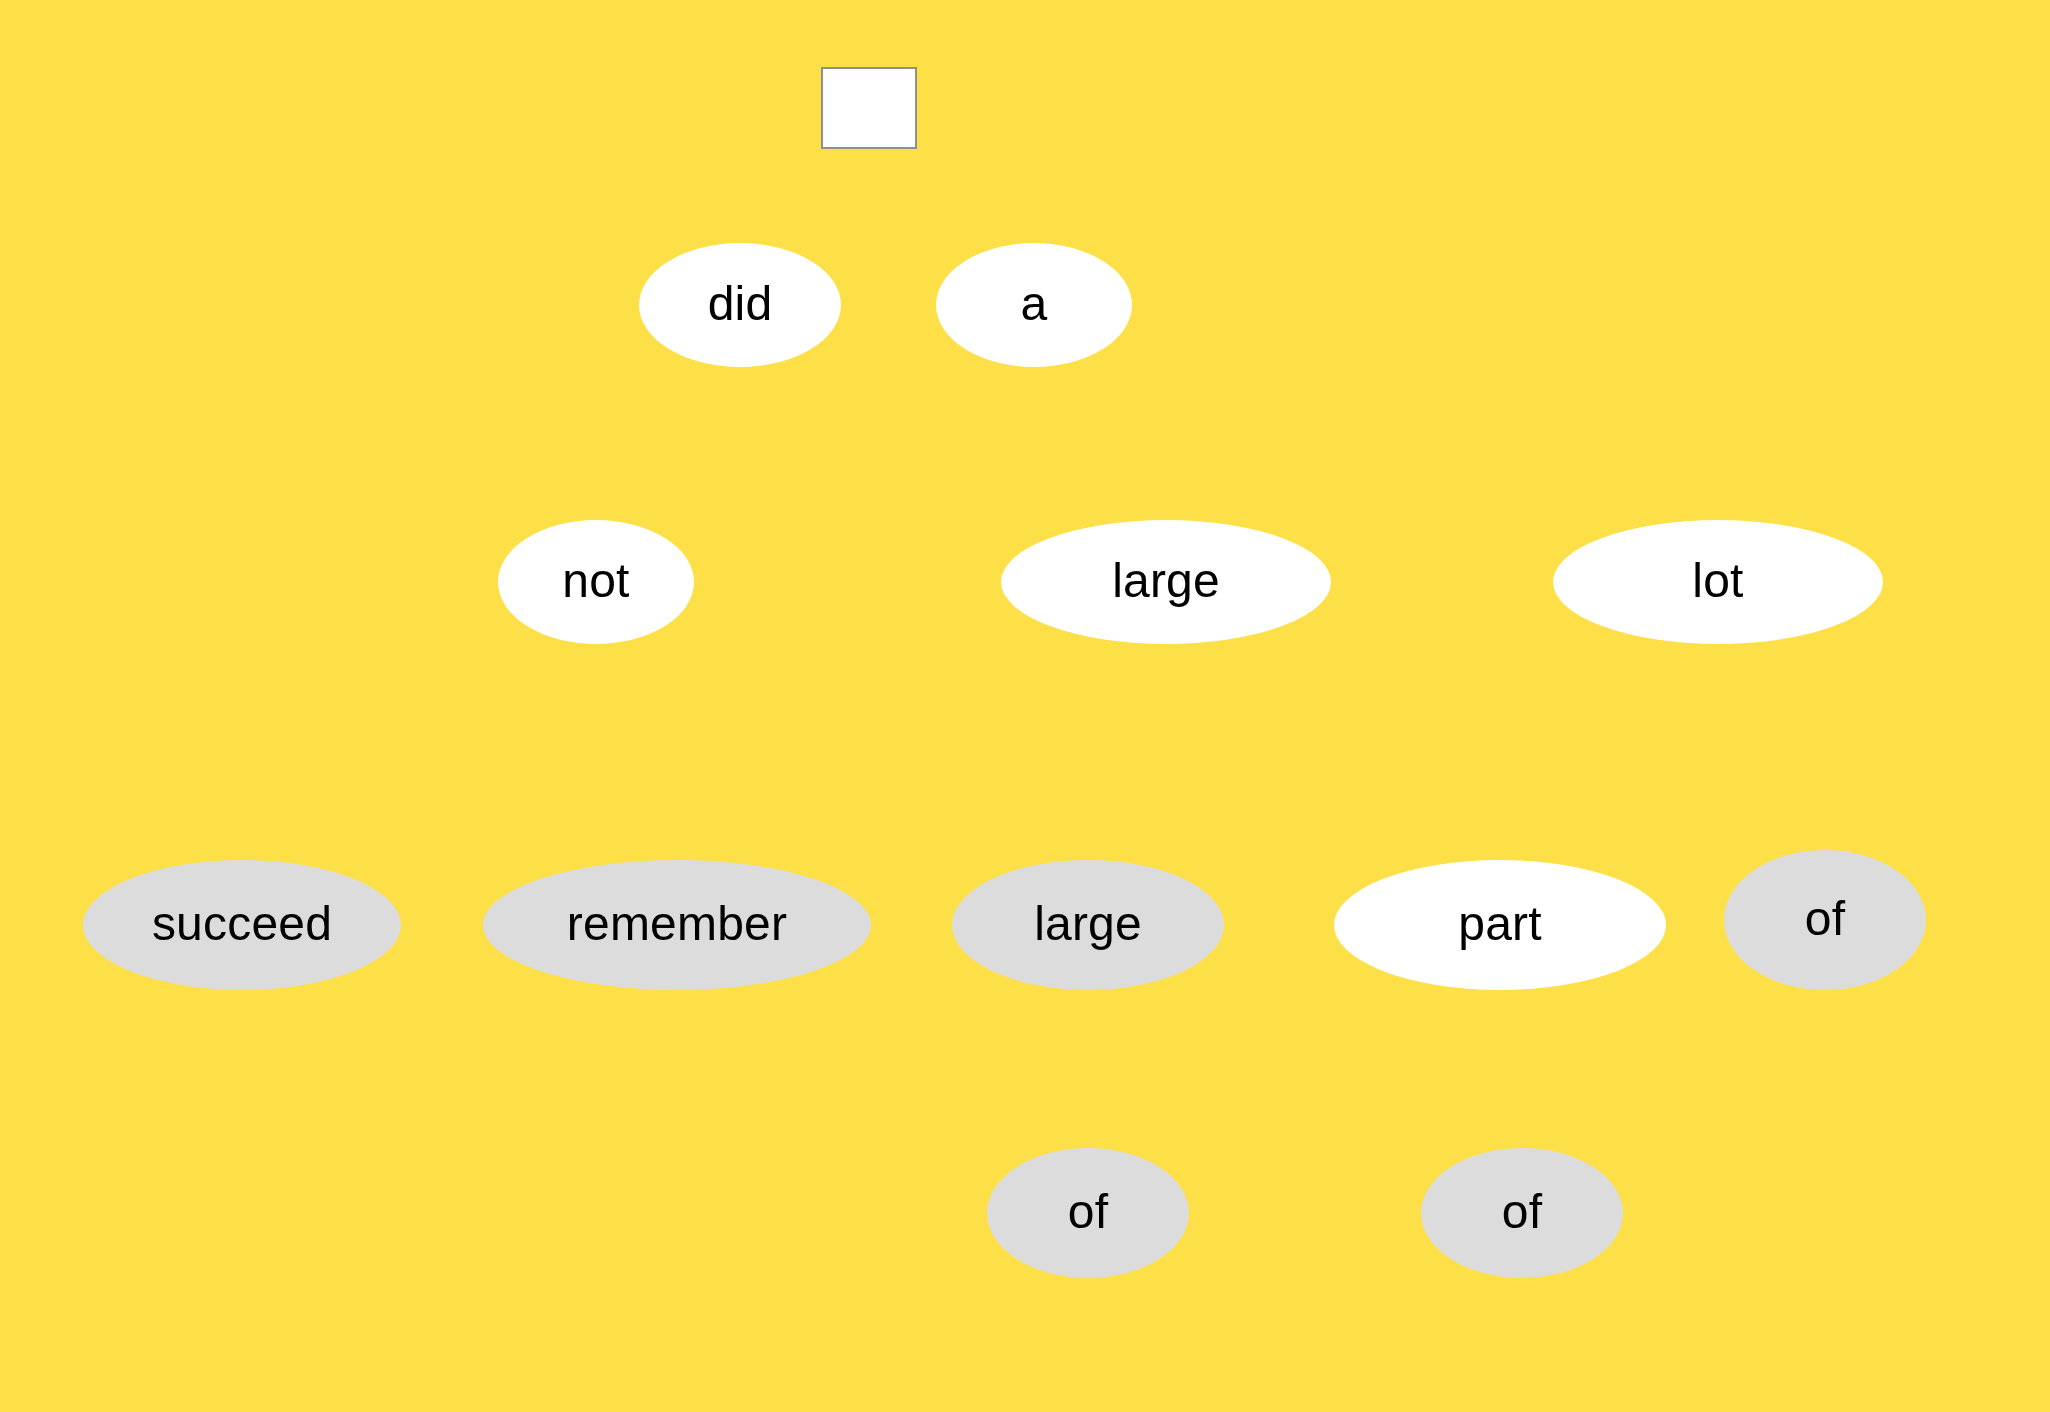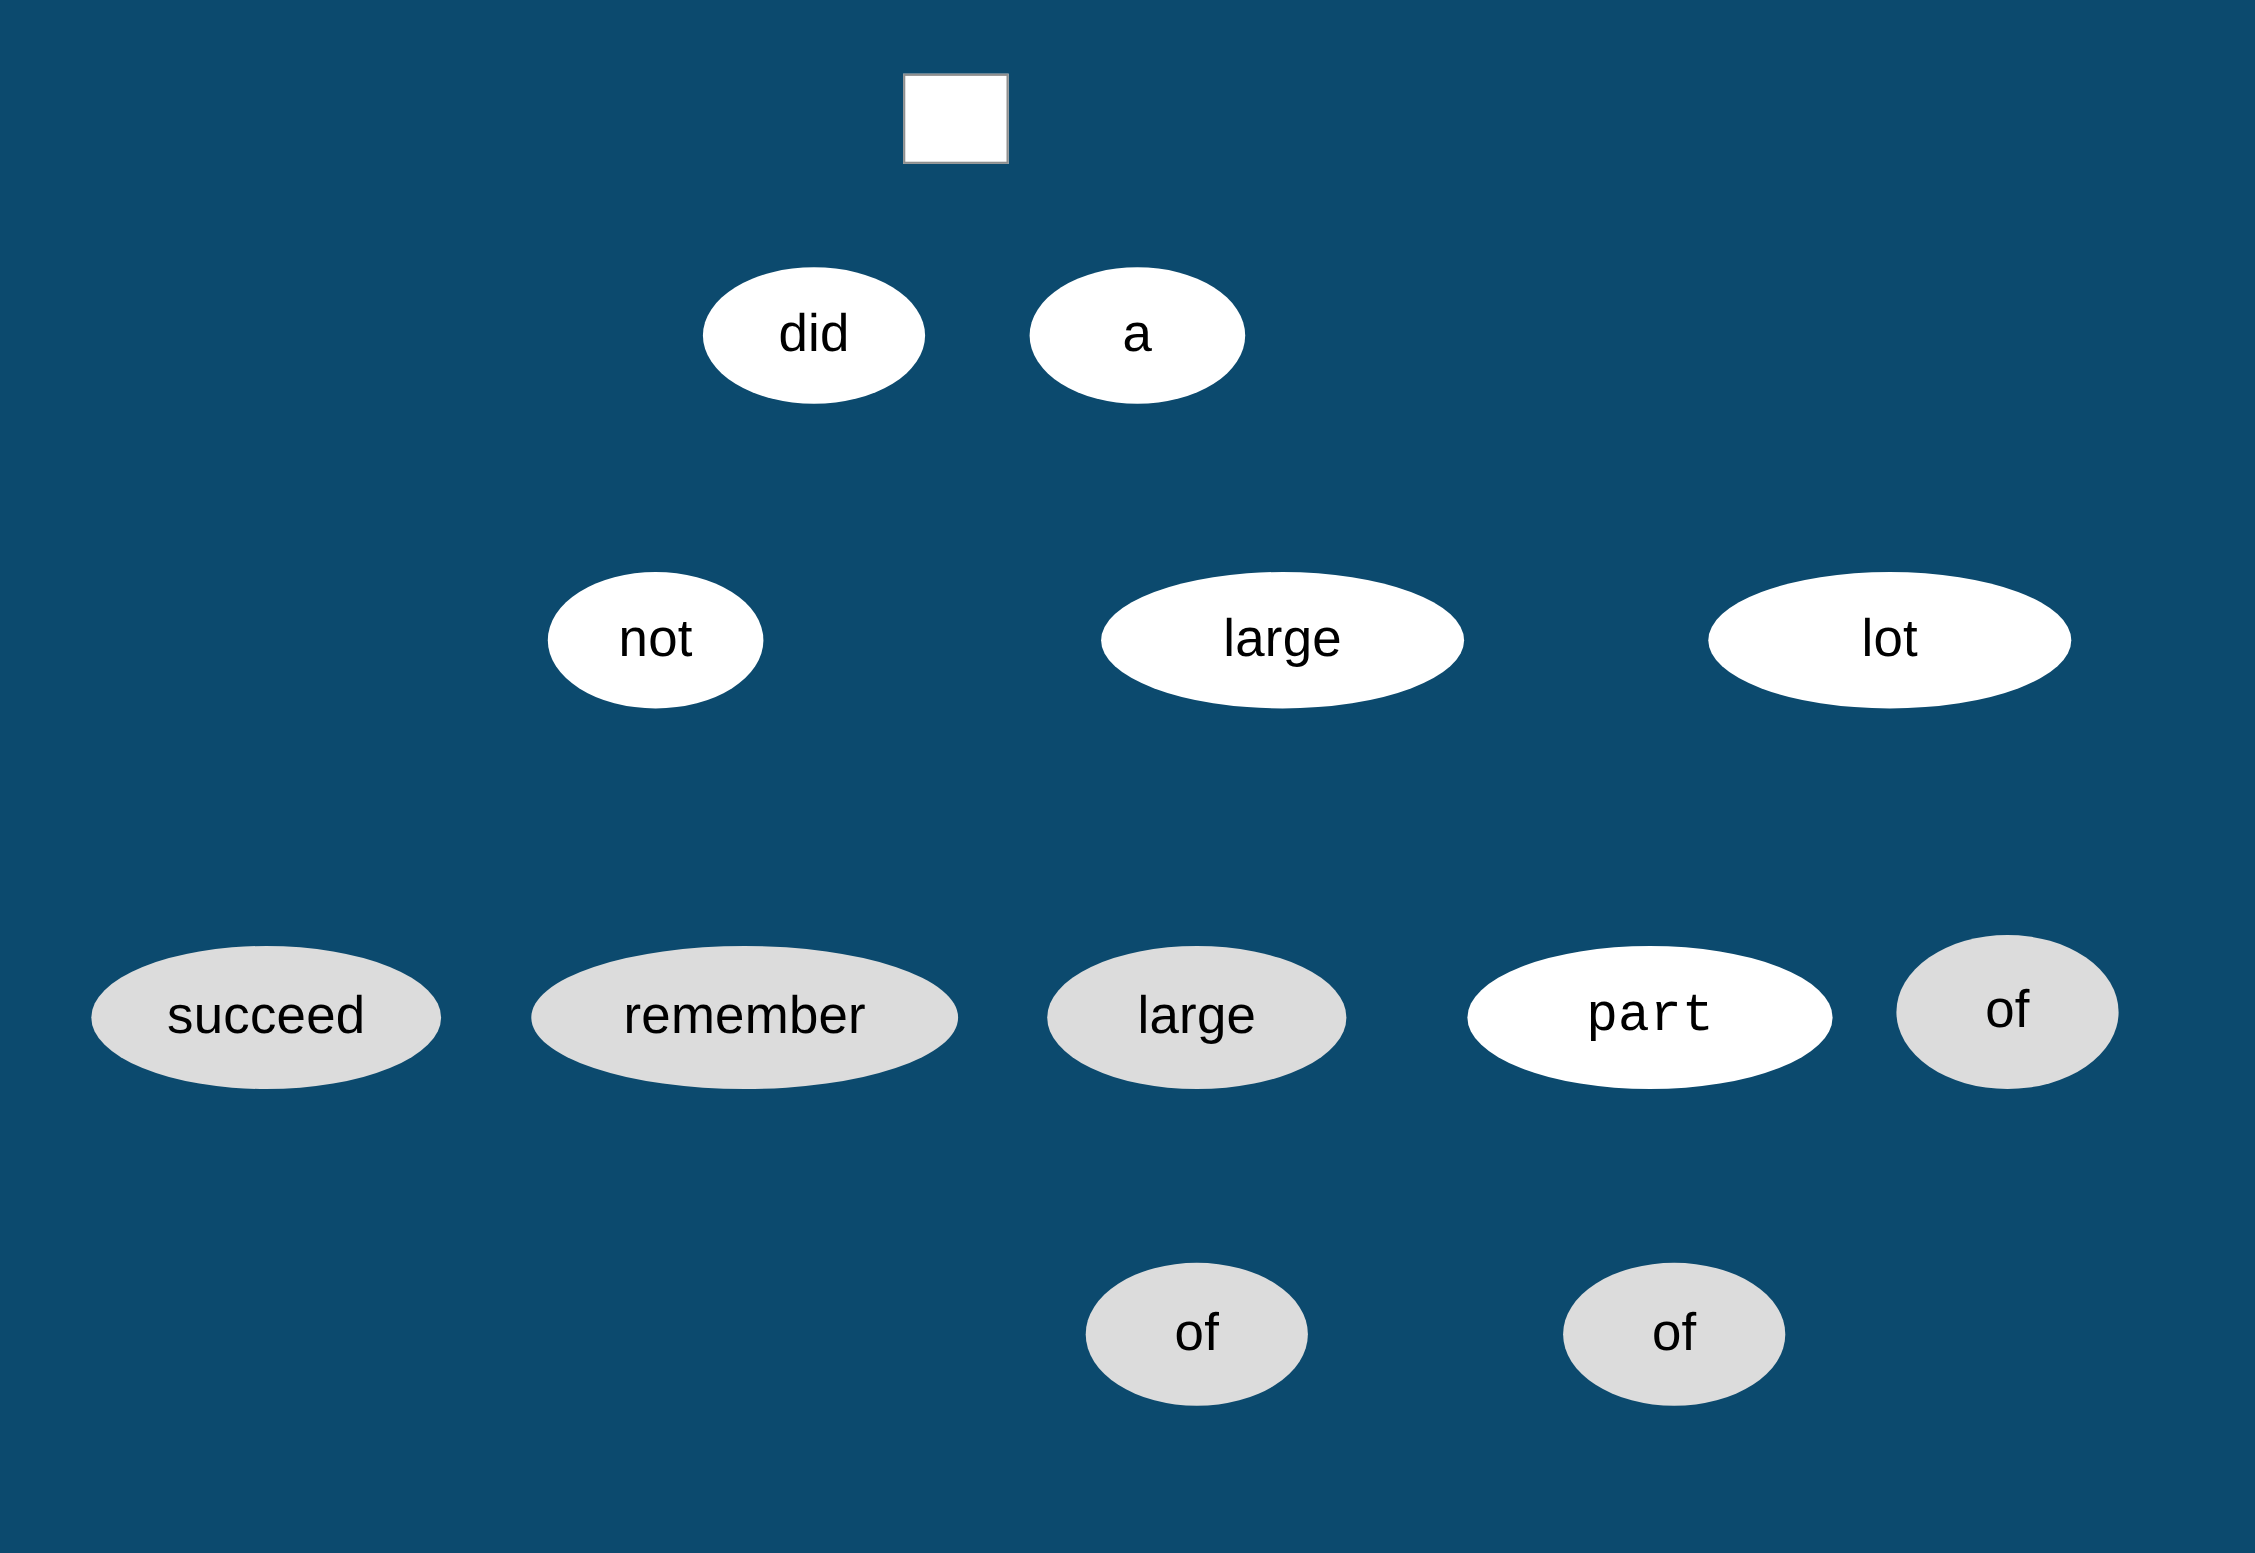--- a/index.html
+++ b/index.html
@@ -42,21 +42,21 @@
     font-family: "Liberation Sans", sans-serif;
     font-weight: 400;
     color: #000000;
     letter-spacing: 0.2px;
     transform: translateY(-1px);
   }
 </style>
 </head>
 <body>
 
-<div id="canvas" style="background: #0c4a6e; width: 2050px; height: 1412px;">
+<div id="canvas" style="background: #fde047; width: 2050px; height: 1412px;">
     <div class="node square" style="left: 821px; top: 67px; width: 96px; height: 82px; background: rgb(255, 255, 255);">
       <span class="node-label" style="font-size: 42px; color: rgb(0, 0, 0);"></span>
     </div>
     <div class="node ellipse" style="left: 639px; top: 243px; width: 202px; height: 124px; background: rgb(255, 255, 255);">
       <span class="node-label" style="font-size: 48px; color: rgb(0, 0, 0);">did</span>
     </div>
     <div class="node ellipse" style="left: 936px; top: 243px; width: 196px; height: 124px; background: rgb(255, 255, 255);">
       <span class="node-label" style="font-size: 48px; color: rgb(0, 0, 0);">a</span>
     </div>
     <div class="node ellipse" style="left: 498px; top: 520px; width: 196px; height: 124px; background: rgb(255, 255, 255);">
@@ -71,21 +71,21 @@
     <div class="node ellipse" style="left: 83px; top: 860px; width: 318px; height: 130px; background: rgb(220, 220, 220);">
       <span class="node-label" style="font-size: 48px; color: rgb(0, 0, 0);">succeed</span>
     </div>
     <div class="node ellipse" style="left: 483px; top: 860px; width: 388px; height: 130px; background: rgb(220, 220, 220);">
       <span class="node-label" style="font-size: 48px; color: rgb(0, 0, 0);">remember</span>
     </div>
     <div class="node ellipse" style="left: 952px; top: 860px; width: 272px; height: 130px; background: rgb(220, 220, 220);">
       <span class="node-label" style="font-size: 48px; color: rgb(0, 0, 0);">large</span>
     </div>
     <div class="node ellipse" style="left: 1334px; top: 860px; width: 332px; height: 130px; background: rgb(255, 255, 255);">
-      <span class="node-label" style="font-size: 48px; color: rgb(0, 0, 0); font-family: Liberation Mono, monospace;">part</span>
+      <span class="node-label" style="font-size: 48px; color: rgb(0, 0, 0);">part</span>
     </div>
     <div class="node ellipse" style="left: 1724px; top: 850px; width: 202px; height: 140px; background: rgb(220, 220, 220);">
       <span class="node-label" style="font-size: 48px; color: rgb(0, 0, 0);">of</span>
     </div>
     <div class="node ellipse" style="left: 987px; top: 1148px; width: 202px; height: 130px; background: rgb(220, 220, 220);">
       <span class="node-label" style="font-size: 48px; color: rgb(0, 0, 0);">of</span>
     </div>
     <div class="node ellipse" style="left: 1421px; top: 1148px; width: 202px; height: 130px; background: rgb(220, 220, 220);">
       <span class="node-label" style="font-size: 48px; color: rgb(0, 0, 0);">of</span>
     </div>

